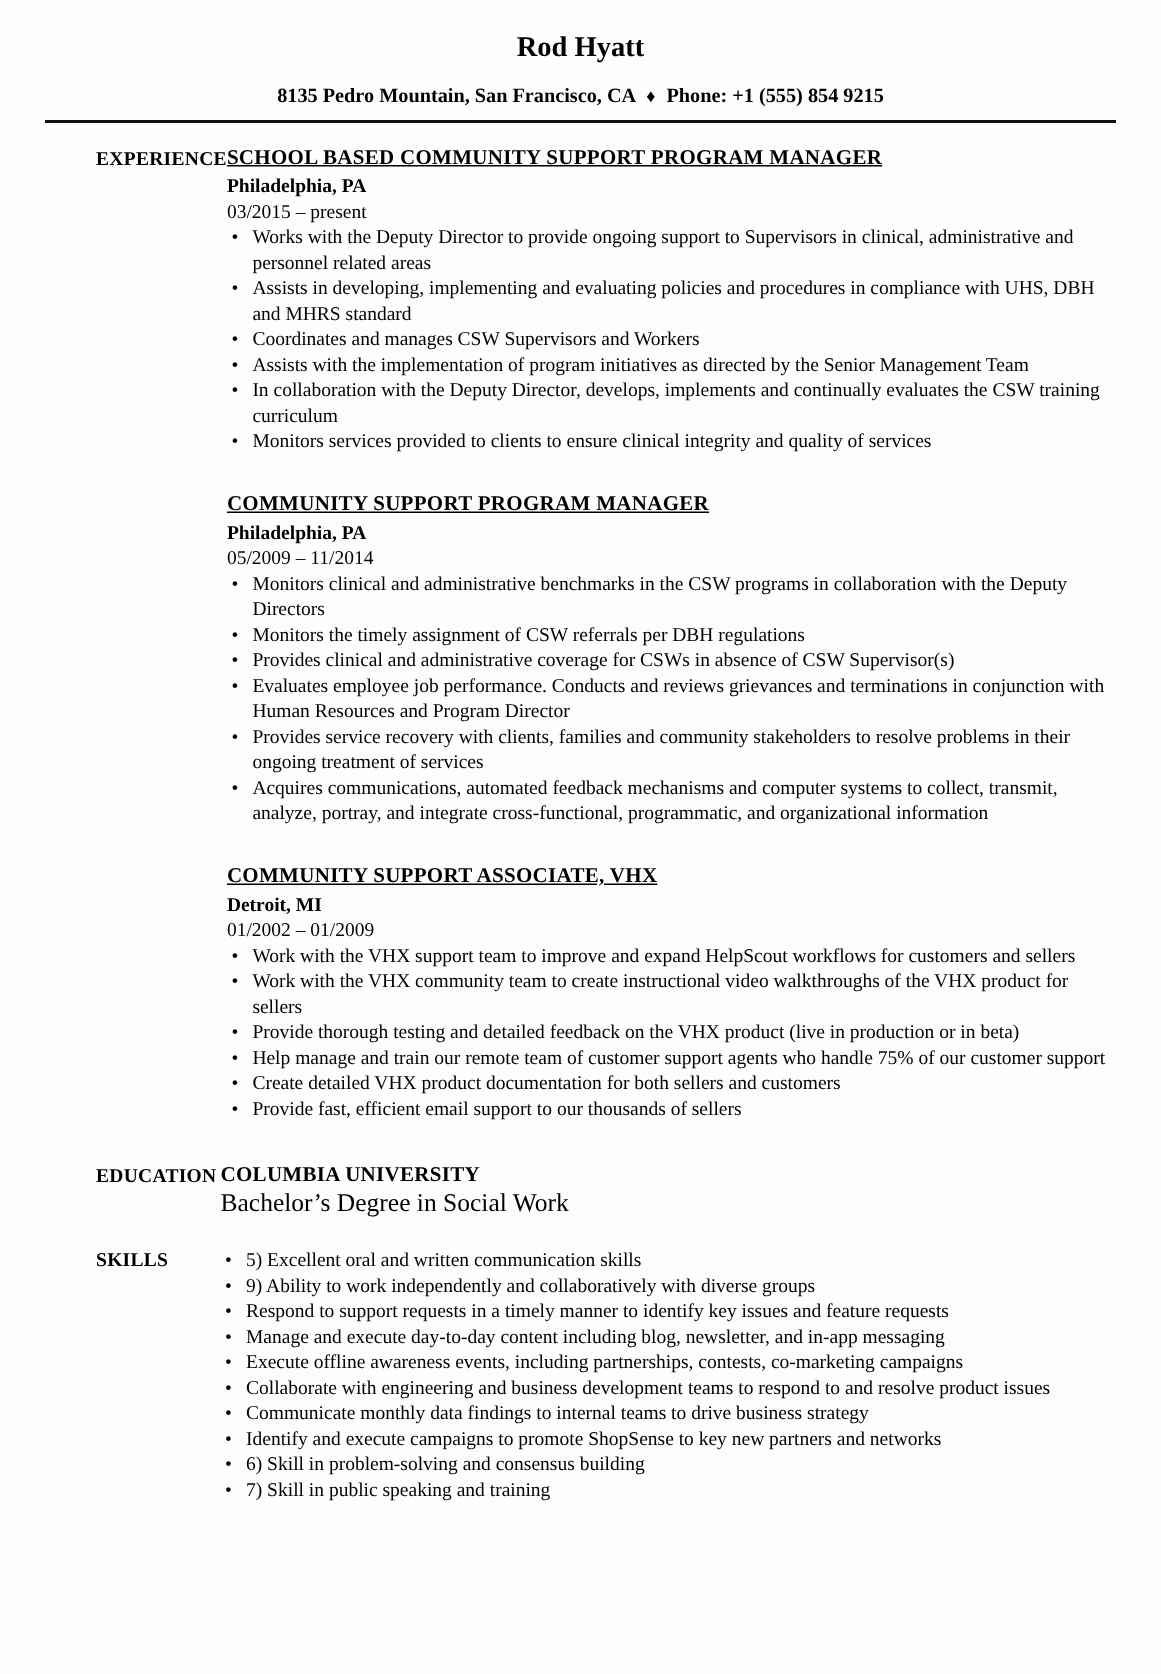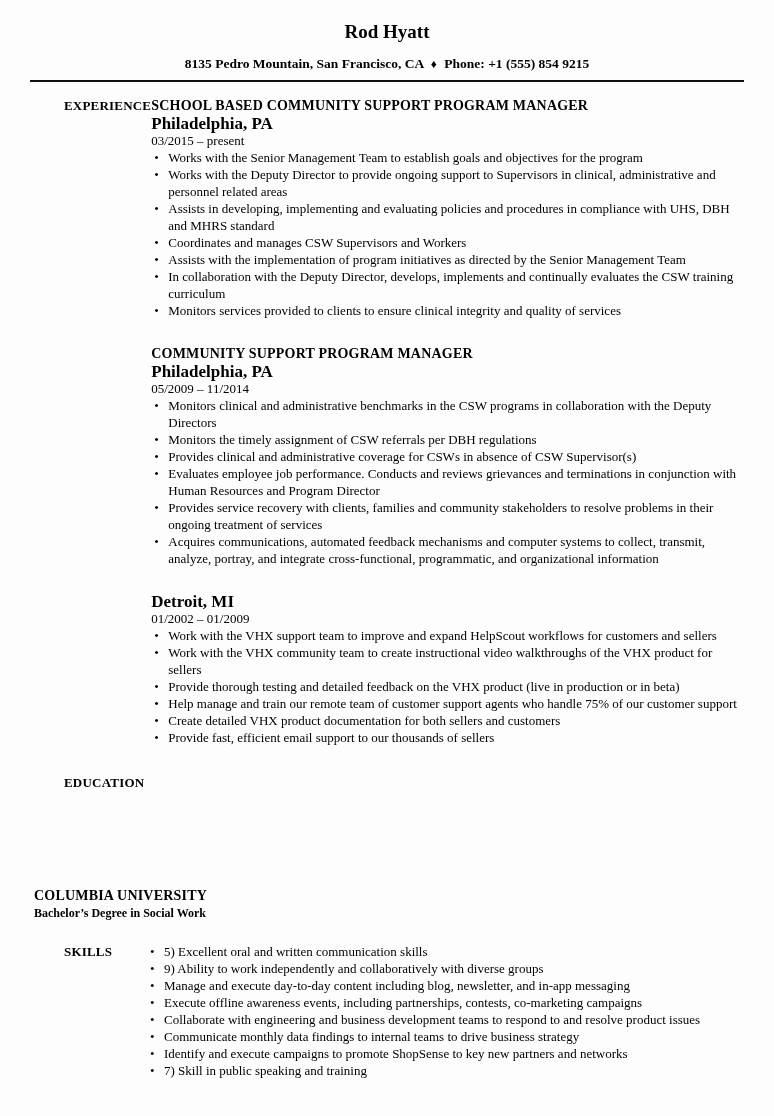--- a/index.html
+++ b/index.html
@@ -23,60 +23,61 @@
     line-height: 17px;
   }
   .contact .sep { padding: 0 4px; font-size: 12px; }
   .rule {
     height: 0;
     border-top: 2px solid #111;
     margin: 7px 30px 0 30px;
   }
   .section { display: flex; align-items: flex-start; padding-left: 34px; }
   .section-experience { margin-top: 15px; }
-  .section-education  { margin-top: 28px; flex-direction: column; }
+  .section-education  { margin-top: 28px; }
   .section-skills     { margin-top: 21px; }
   .section-label {
     flex: 0 0 113px;
     padding-left: 30px;
     font-size: 13px;
     font-weight: bold;
     letter-spacing: 0.2px;
     line-height: 18px;
   }
   .section-content { flex: 1 1 auto; padding-right: 30px; }
   .job + .job { margin-top: 26px; }
   .job-title {
     font-size: 14px;
     font-weight: bold;
     letter-spacing: 0.2px;
     line-height: 18px;
+    text-decoration: underline;
   }
-  .job-location { font-size: 17px; font-weight: bold; line-height: 17px; }
+  .job-location { font-size: 13px; font-weight: bold; line-height: 17px; }
   .job-dates { font-size: 13px; line-height: 17px; }
   ul.bullets { margin: 0; padding: 0; list-style: none; }
   ul.bullets li {
     position: relative;
     padding-left: 17px;
     font-size: 13px;
     line-height: 17px;
   }
   ul.bullets li::before {
     content: "\2022";
     position: absolute;
     left: 3px;
     top: 0;
   }
   .school-name {
     font-size: 14px;
     font-weight: bold;
     letter-spacing: 0.2px;
     line-height: 18px;
   }
-  .degree { font-size: 12px; font-weight: bold; line-height: 17px; }
+  .degree { font-size: 17px; font-weight: normal; line-height: 17px; }
 </style>
 </head>
 <body>
 
 <div class="page">
 
   <div class="header">
     <div class="name">Rod Hyatt</div>
     <div class="contact">
       <span>8135 Pedro Mountain, San Francisco, CA</span>
@@ -88,21 +89,20 @@
 
   <div class="section section-experience">
     <div class="section-label">EXPERIENCE</div>
     <div class="section-content">
 
       <div class="job">
         <div class="job-title">SCHOOL BASED COMMUNITY SUPPORT PROGRAM MANAGER</div>
         <div class="job-location">Philadelphia, PA</div>
         <div class="job-dates">03/2015 – present</div>
         <ul class="bullets">
-            <li>Works with the Senior Management Team to establish goals and objectives for the program</li>
             <li>Works with the Deputy Director to provide ongoing support to Supervisors in clinical, administrative and personnel related areas</li>
             <li>Assists in developing, implementing and evaluating policies and procedures in compliance with UHS, DBH and MHRS standard</li>
             <li>Coordinates and manages CSW Supervisors and Workers</li>
             <li>Assists with the implementation of program initiatives as directed by the Senior Management Team</li>
             <li>In collaboration with the Deputy Director, develops, implements and continually evaluates the CSW training curriculum</li>
             <li>Monitors services provided to clients to ensure clinical integrity and quality of services</li>
           </ul>
       </div>
 
       <div class="job">
@@ -113,20 +113,21 @@
             <li>Monitors clinical and administrative benchmarks in the CSW programs in collaboration with the Deputy Directors</li>
             <li>Monitors the timely assignment of CSW referrals per DBH regulations</li>
             <li>Provides clinical and administrative coverage for CSWs in absence of CSW Supervisor(s)</li>
             <li>Evaluates employee job performance. Conducts and reviews grievances and terminations in conjunction with Human Resources and Program Director</li>
             <li>Provides service recovery with clients, families and community stakeholders to resolve problems in their ongoing treatment of services</li>
             <li>Acquires communications, automated feedback mechanisms and computer systems to collect, transmit, analyze, portray, and integrate cross-functional, programmatic, and organizational information</li>
           </ul>
       </div>
 
       <div class="job">
+        <div class="job-title">COMMUNITY SUPPORT ASSOCIATE, VHX</div>
         <div class="job-location">Detroit, MI</div>
         <div class="job-dates">01/2002 – 01/2009</div>
         <ul class="bullets">
             <li>Work with the VHX support team to improve and expand HelpScout workflows for customers and sellers</li>
             <li>Work with the VHX community team to create instructional video walkthroughs of the VHX product for sellers</li>
             <li>Provide thorough testing and detailed feedback on the VHX product (live in production or in beta)</li>
             <li>Help manage and train our remote team of customer support agents who handle 75% of our customer support</li>
             <li>Create detailed VHX product documentation for both sellers and customers</li>
             <li>Provide fast, efficient email support to our thousands of sellers</li>
           </ul>
@@ -142,23 +143,25 @@
       <div class="degree">Bachelor’s Degree in Social Work</div>
     </div>
   </div>
 
   <div class="section section-skills">
     <div class="section-label">SKILLS</div>
     <div class="section-content">
       <ul class="bullets">
           <li>5) Excellent oral and written communication skills</li>
           <li>9) Ability to work independently and collaboratively with diverse groups</li>
+          <li>Respond to support requests in a timely manner to identify key issues and feature requests</li>
           <li>Manage and execute day-to-day content including blog, newsletter, and in-app messaging</li>
           <li>Execute offline awareness events, including partnerships, contests, co-marketing campaigns</li>
           <li>Collaborate with engineering and business development teams to respond to and resolve product issues</li>
           <li>Communicate monthly data findings to internal teams to drive business strategy</li>
           <li>Identify and execute campaigns to promote ShopSense to key new partners and networks</li>
+          <li>6) Skill in problem-solving and consensus building</li>
           <li>7) Skill in public speaking and training</li>
         </ul>
     </div>
   </div>
 
 </div>
 
 </body></html>

